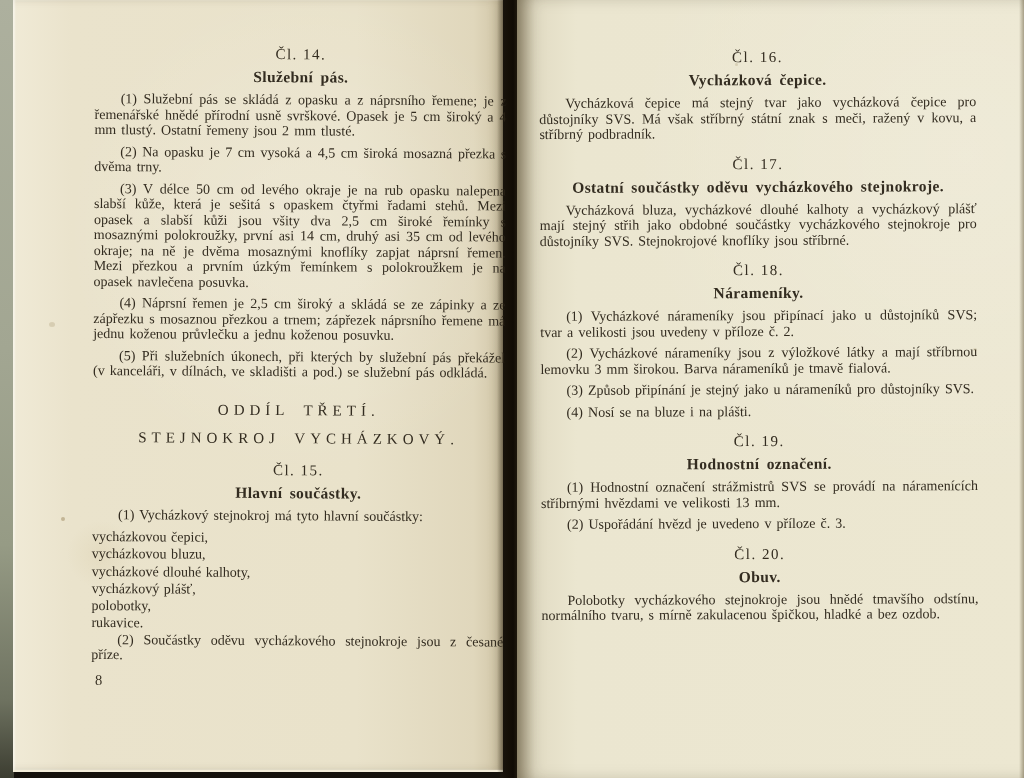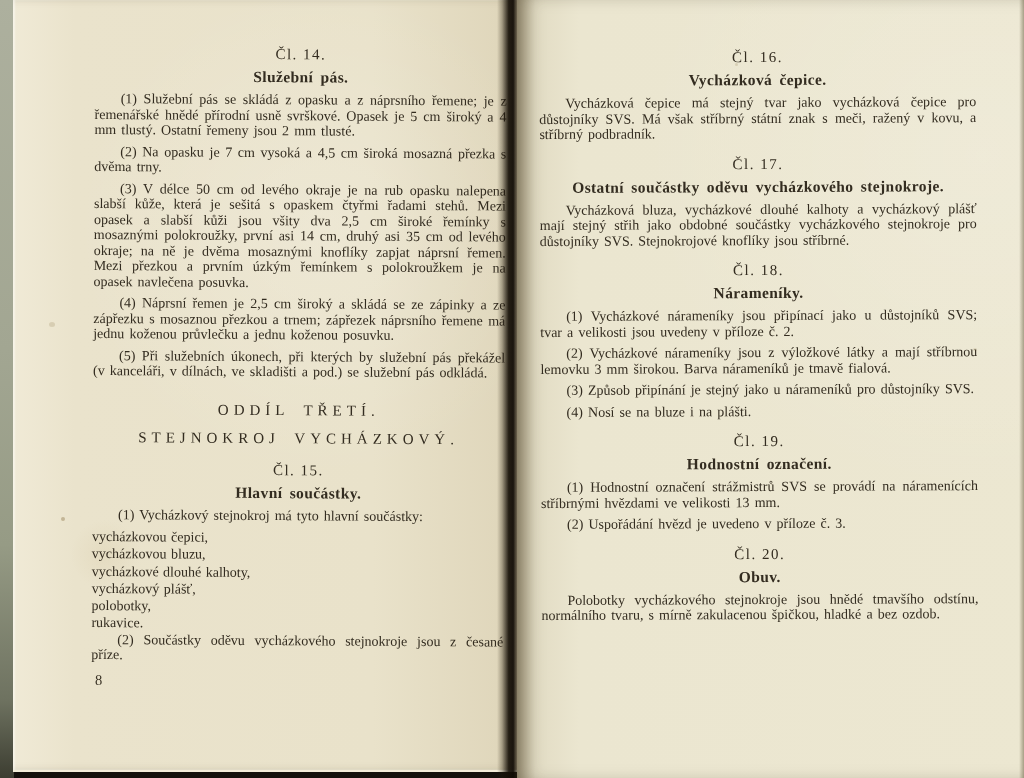--- a/index.html
+++ b/index.html
@@ -7,21 +7,21 @@
     position:relative; width:1024px; height:778px; overflow:hidden;
     background:#14110c;
     font-family:"Liberation Serif","DejaVu Serif",serif;
   }
   
   .book-edge-left {
     position:absolute; left:0; top:0; width:14px; height:778px;
     background:linear-gradient(180deg,#adb09e 0%,#a2a692 45%,#969b85 70%,#6e7260 90%,#3c3d31 100%);
   }
   
-  .page { position:absolute; top:0; color:#332c20;padding-left:24px; }
+  .page { position:absolute; top:0; color:#332c20; }
   .page-left {
     left:13px; width:490px; height:770px;
     background:
       radial-gradient(circle at 18% 72%, rgba(176,150,90,.10), rgba(176,150,90,0) 5%),
       radial-gradient(circle at 60% 30%, rgba(255,255,255,.18), rgba(255,255,255,0) 40%),
       linear-gradient(90deg,#f0ead6 0%, #eae3cc 12%, #e9e2ca 70%, #e0d7bc 94%, #cfc4a5 100%);
     box-shadow: inset 2px 0 2px rgba(255,255,255,.45), inset -8px 0 12px -5px rgba(58,44,20,.40);
     border-bottom:2px solid #f3edd9;
   }
   .page-right {

